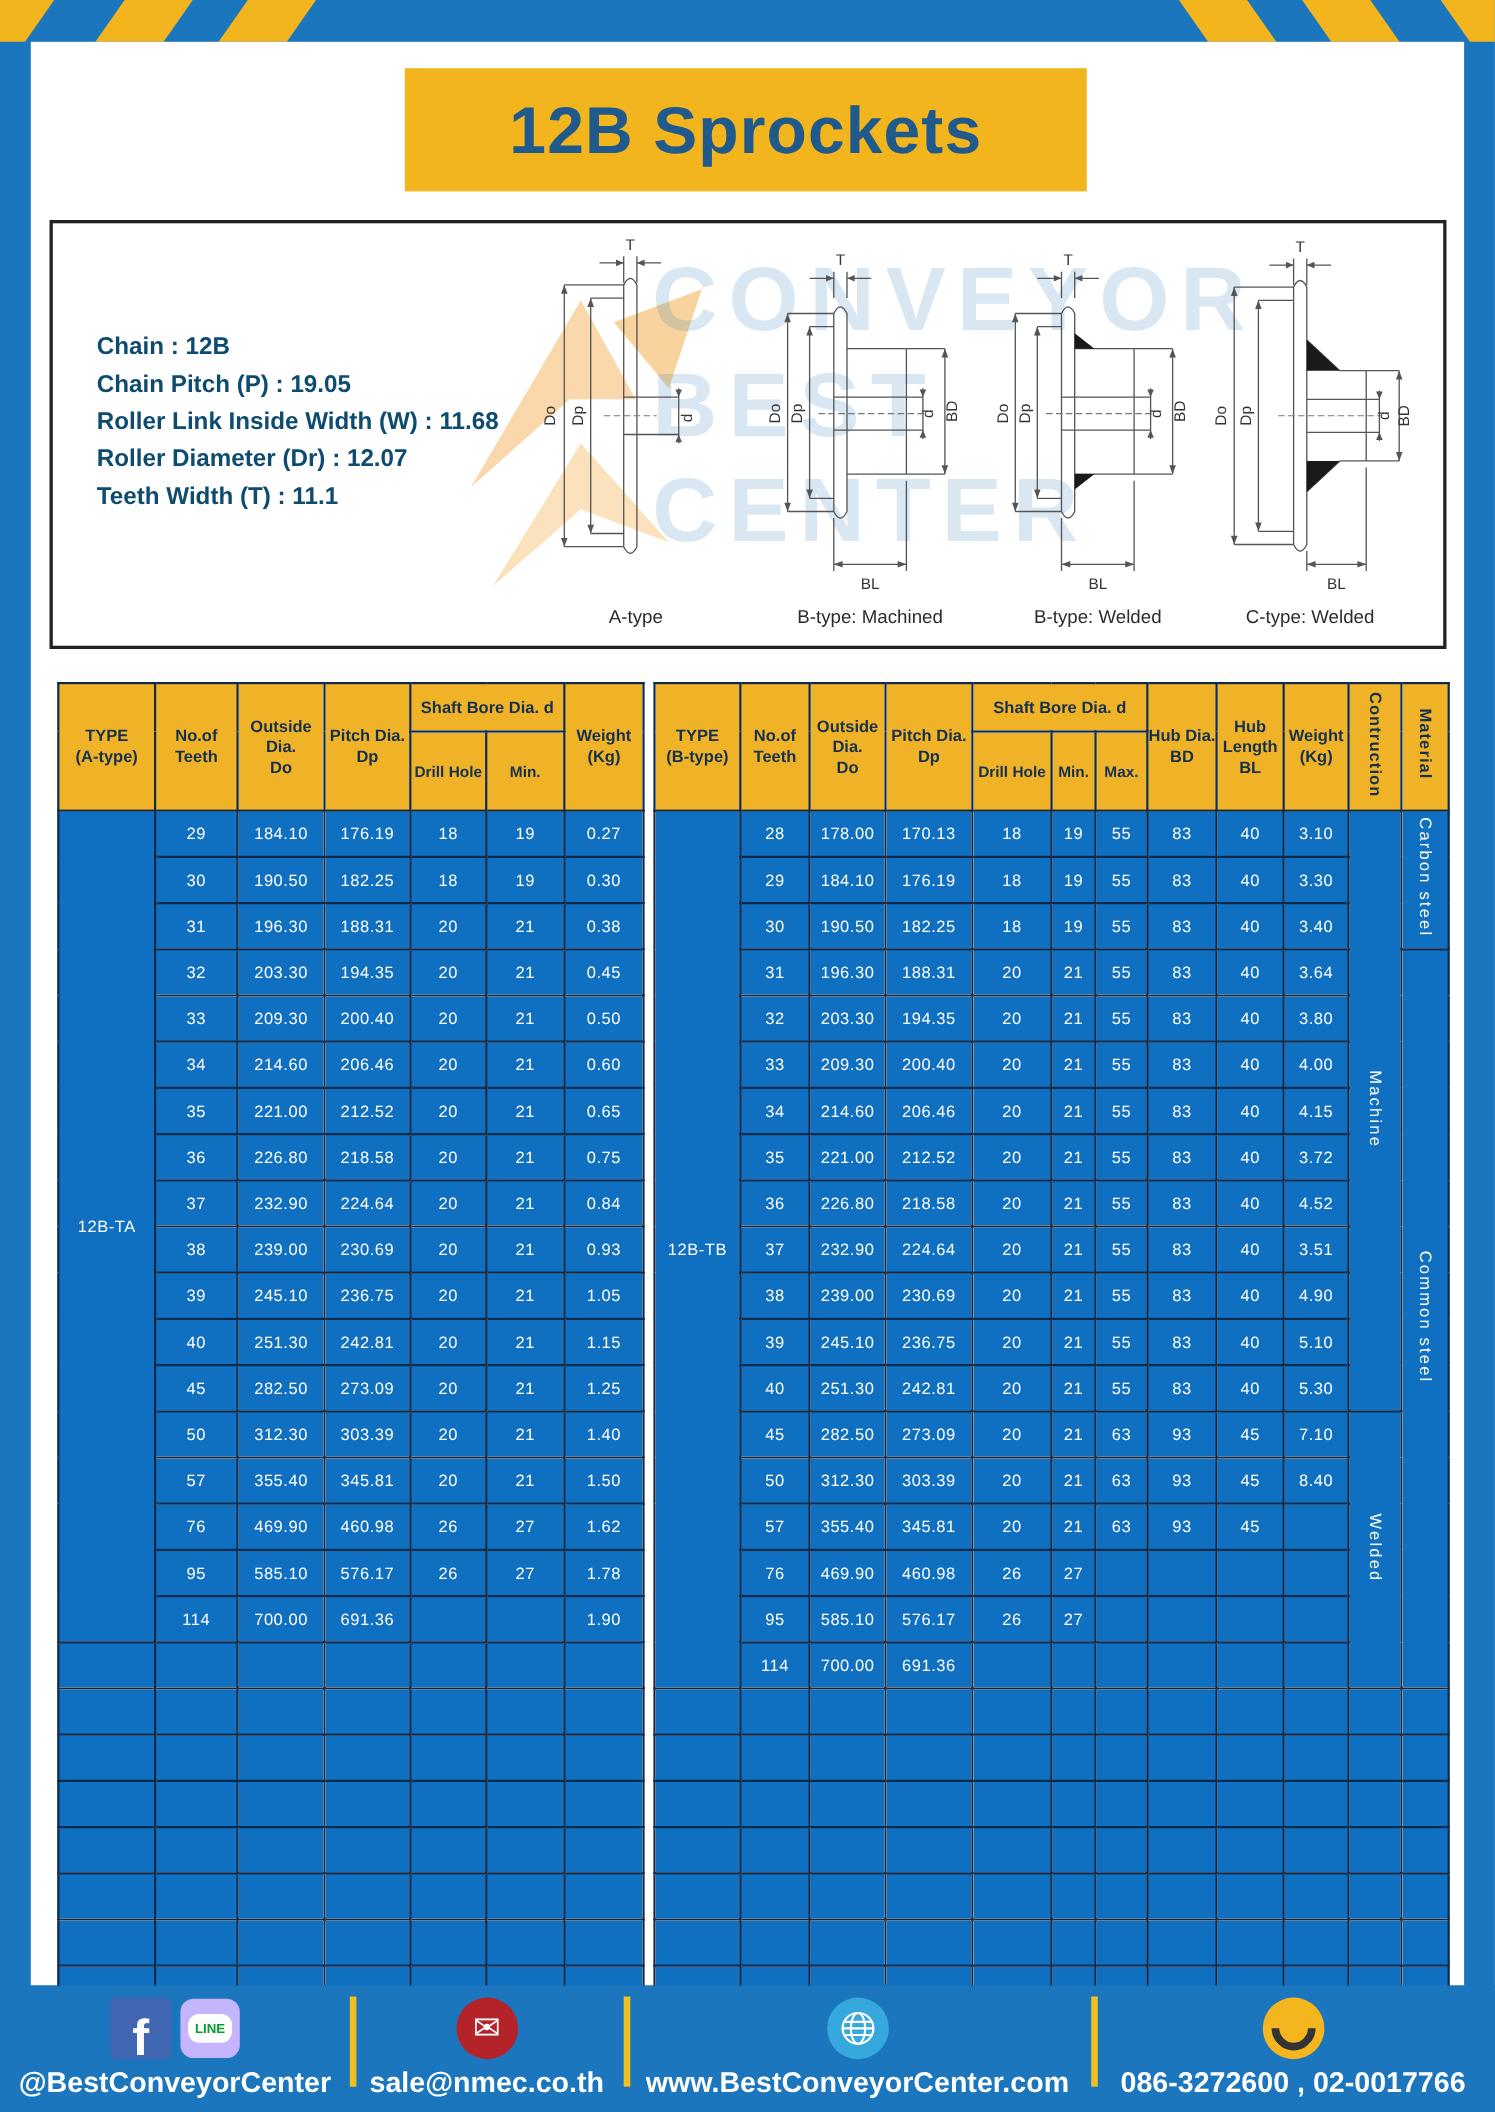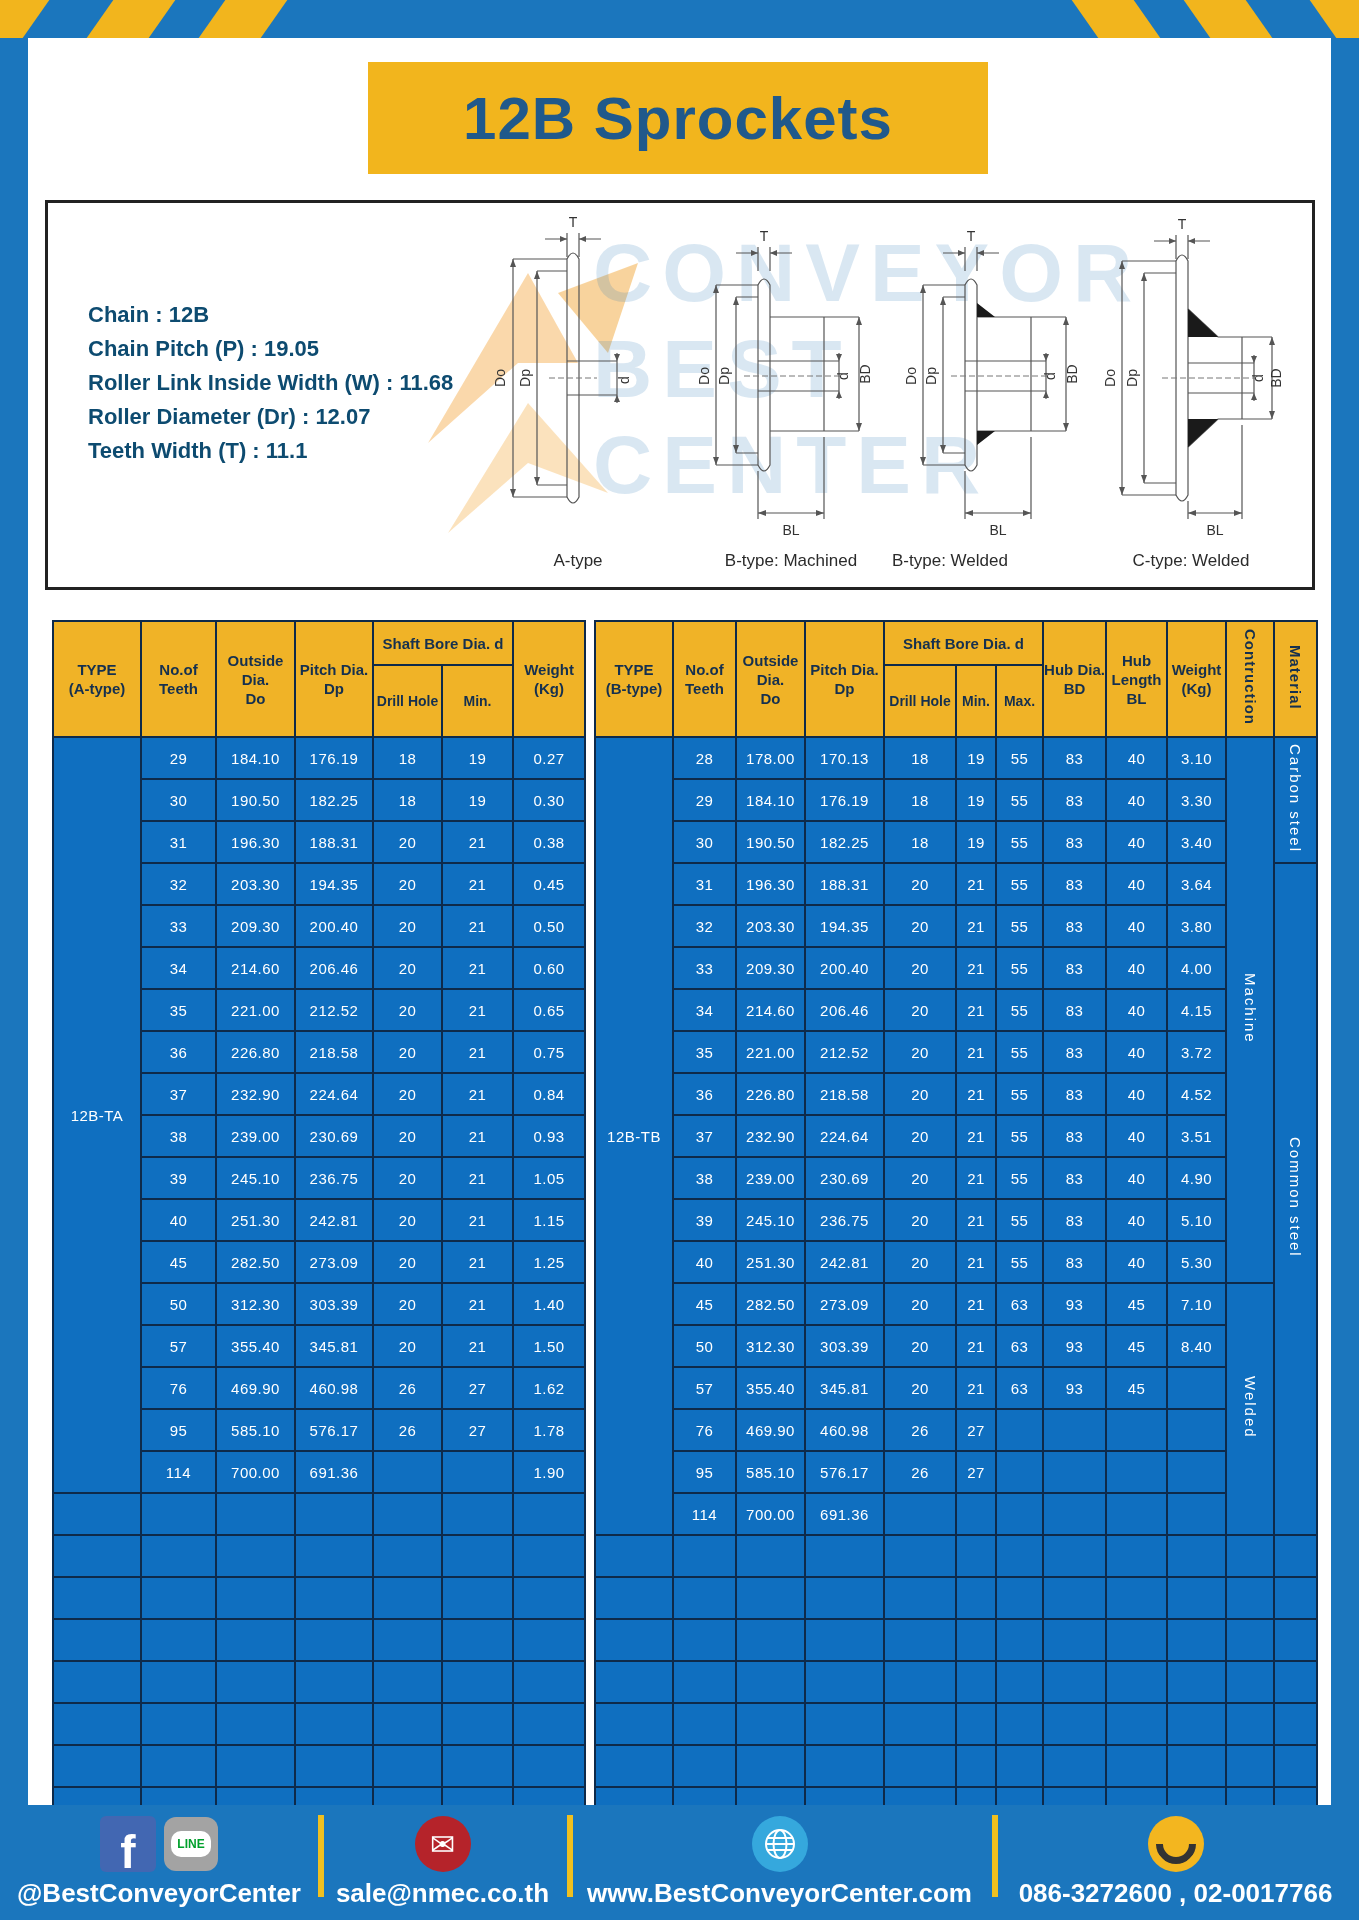--- a/index.html
+++ b/index.html
@@ -43,21 +43,21 @@
   .vtext{writing-mode:vertical-rl;display:inline-block;letter-spacing:2px;}
   th .vtext{letter-spacing:1px;}
   
   .footer{position:absolute;left:0;top:1805px;width:1359px;height:115px;background:#1b76bd;display:flex;}
   .fsec{display:flex;flex-direction:column;align-items:center;justify-content:flex-start;padding-top:9px;}
   .fsec .icons{height:60px;display:flex;align-items:center;gap:8px;}
   .flabel{margin-top:4px;color:#ffffff;font-weight:bold;font-size:26px;white-space:nowrap;}
   .fdivider{position:absolute;top:1815px;width:6px;height:82px;background:#f0c020;}
   .fb-icon{width:56px;height:56px;background:#4267b2;border-radius:6px;color:#fff;font-weight:bold;font-size:46px;
     display:flex;align-items:flex-end;justify-content:center;line-height:40px;}
-  .line-icon{width:54px;height:54px;background:#a3a3a3;border-radius:12px;display:flex;align-items:center;justify-content:center;}
+  .line-icon{width:54px;height:54px;background:#c4b5fd;border-radius:12px;display:flex;align-items:center;justify-content:center;}
   .line-bubble{width:40px;height:26px;background:#fff;border-radius:10px;display:flex;align-items:center;justify-content:center;
     color:#00a02c;font-size:12px;font-weight:bold;}
   .circle-icon{width:56px;height:56px;border-radius:50%;display:flex;align-items:center;justify-content:center;}
   .mail-bg{background:#b5232a;color:#fff;font-size:30px;}
   .globe-bg{background:#35a8dd;}
   .phone-bg{background:#f3b61f;}
   .phone-glyph{width:26px;height:26px;border-radius:50%;border:7px solid transparent;
     border-bottom-color:#333;border-left-color:#333;transform:rotate(-45deg);}
 </style>
 </head>
@@ -186,21 +186,21 @@
     <path class="dw" d="M146,124 H176 M146,206 H176 M176,124 V206"></path>
     <path class="ar" d="M176,124 l-3,8 h6 z M176,206 l-3,-8 h6 z"></path>
     <text class="dl" x="185" y="165" text-anchor="middle" transform="rotate(-90 185 165)">BD</text>
     <path class="dw" d="M92,288 V306 M146,212 V306 M92,300 H146"></path>
     <path class="ar" d="M92,300 l8,-3 v6 z M146,300 l-8,-3 v6 z"></path>
     <text class="dl" x="119" y="322" text-anchor="middle">BL</text>
   </svg>
 
   <div class="caption" style="left:435px;">A-type</div>
   <div class="caption" style="left:648px;">B-type: Machined</div>
-  <div class="caption" style="left:807px;">B-type: Welded</div>
+  <div class="caption" style="left:855px;">B-type: Welded</div>
   <div class="caption" style="left:1048px;">C-type: Welded</div>
 </div>
 
 <table class="spec-table" id="table-left" style="left:52px;top:620px;width:532px;">
   <colgroup>
     <col style="width:88px">
       <col style="width:75px">
       <col style="width:79px">
       <col style="width:78px">
     <col style="width:69px">

